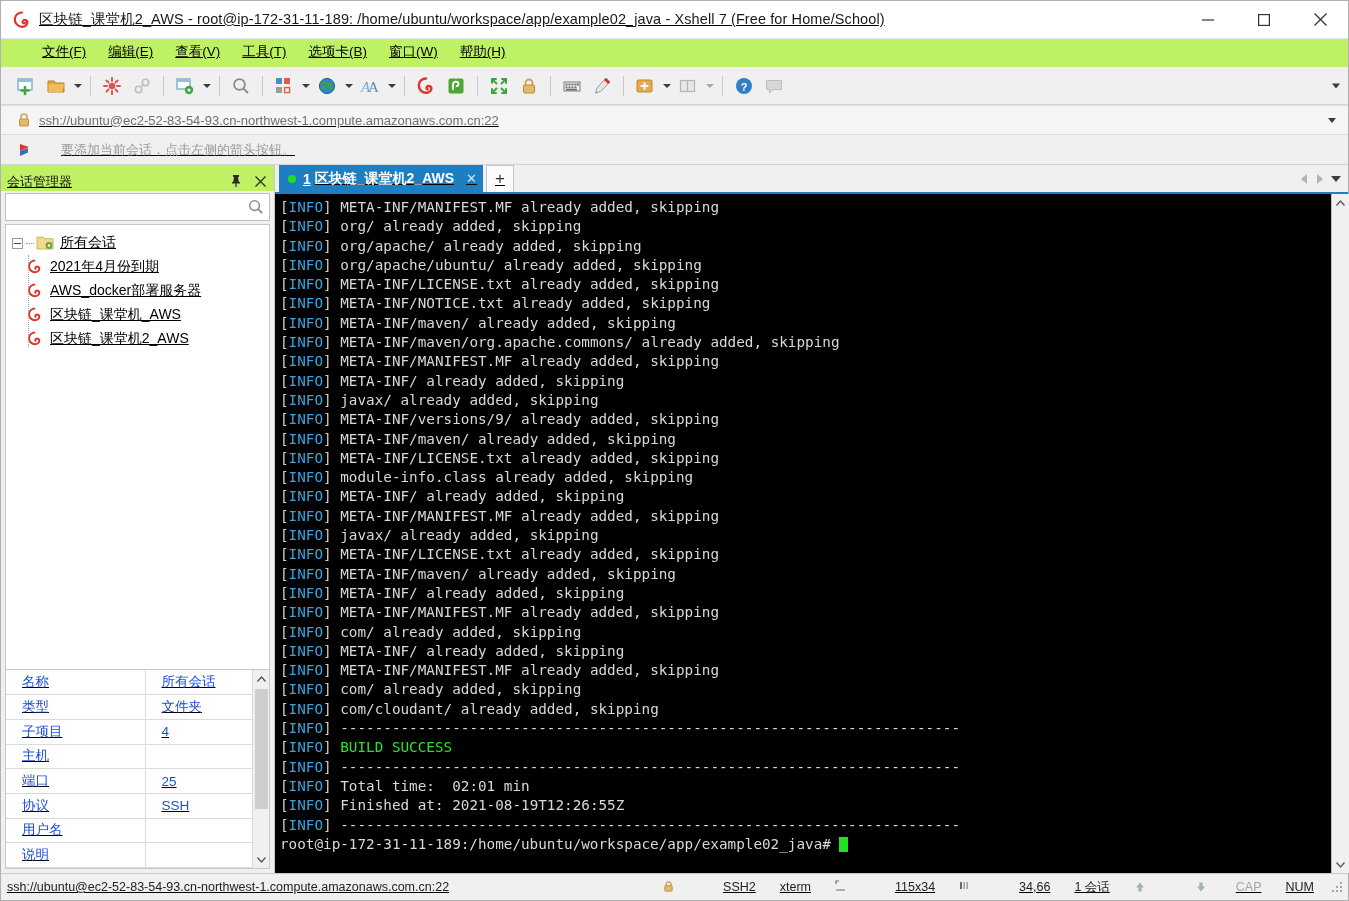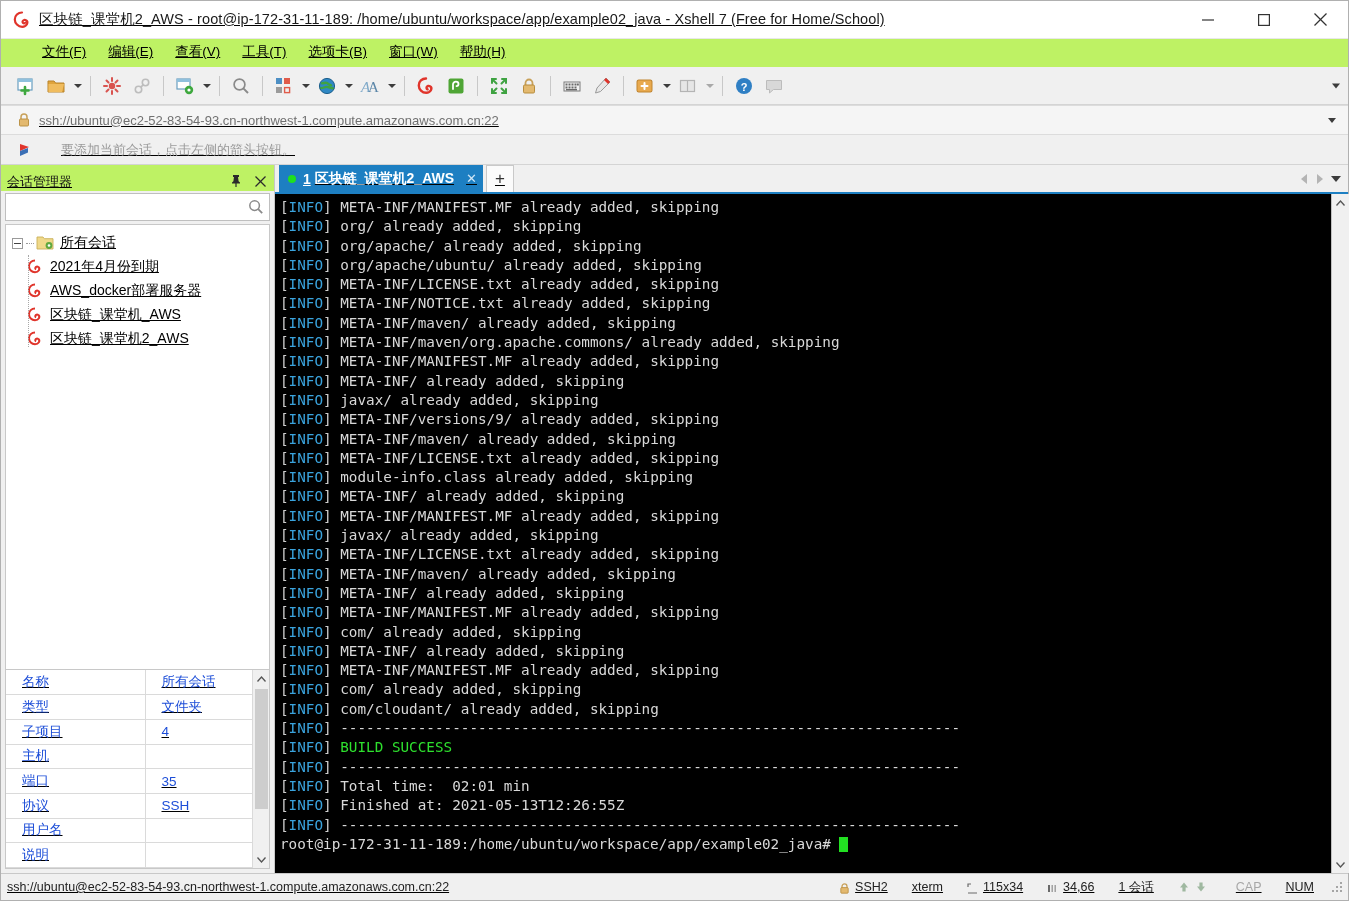--- a/index.html
+++ b/index.html
@@ -286,21 +286,21 @@
   .statusbar {
     height: 27px; min-height: 27px;
     background: #f0f0f0; border-top: 1px solid #c8c8c8;
     display: flex; align-items: center;
     font-size: 12.5px; color: #222;
   }
   .sb-left {
     padding-left: 6px; color: #222; font-size: 12.5px; white-space: nowrap;
   }
   .sb-right { margin-left: auto; display: flex; align-items: center; padding-right: 4px; }
-  .sb-cell { display:flex; align-items:flex-end; padding: 0 12px; white-space: nowrap; }
+  .sb-cell { display:flex; align-items:flex-start; padding: 0 12px; white-space: nowrap; gap: 44px; }
   .sb-cell.dim { color: #a7a7a7; }
   .sb-ico { margin-right: 5px; display:flex; align-items:center; }
   .sb-grip { width: 14px; height: 14px; margin-left: 4px; }
 </style>
 </head>
 <body>
 
 <div id="app">
 
   <div class="titlebar">
@@ -632,21 +632,21 @@
           <tr>
             <td class="k">子项目</td>
             <td>4</td>
           </tr>
           <tr>
             <td class="k">主机</td>
             <td></td>
           </tr>
           <tr>
             <td class="k">端口</td>
-            <td>35</td>
+            <td>25</td>
           </tr>
           <tr>
             <td class="k">协议</td>
             <td>SSH</td>
           </tr>
           <tr>
             <td class="k">用户名</td>
             <td></td>
           </tr>
           <tr>
@@ -720,21 +720,21 @@
             <div class="tline"><span><span class="c-br">[</span><span class="c-info">INFO</span><span class="c-br">]</span></span><span class="c-white"> META-INF/MANIFEST.MF already added, skipping</span></div>
             <div class="tline"><span><span class="c-br">[</span><span class="c-info">INFO</span><span class="c-br">]</span></span><span class="c-white"> com/ already added, skipping</span></div>
             <div class="tline"><span><span class="c-br">[</span><span class="c-info">INFO</span><span class="c-br">]</span></span><span class="c-white"> META-INF/ already added, skipping</span></div>
             <div class="tline"><span><span class="c-br">[</span><span class="c-info">INFO</span><span class="c-br">]</span></span><span class="c-white"> META-INF/MANIFEST.MF already added, skipping</span></div>
             <div class="tline"><span><span class="c-br">[</span><span class="c-info">INFO</span><span class="c-br">]</span></span><span class="c-white"> com/ already added, skipping</span></div>
             <div class="tline"><span><span class="c-br">[</span><span class="c-info">INFO</span><span class="c-br">]</span></span><span class="c-white"> com/cloudant/ already added, skipping</span></div>
             <div class="tline"><span><span class="c-br">[</span><span class="c-info">INFO</span><span class="c-br">]</span></span><span class="c-white"> ------------------------------------------------------------------------</span></div>
             <div class="tline"><span><span class="c-br">[</span><span class="c-info">INFO</span><span class="c-br">]</span></span><span class="c-green"> BUILD SUCCESS</span></div>
             <div class="tline"><span><span class="c-br">[</span><span class="c-info">INFO</span><span class="c-br">]</span></span><span class="c-white"> ------------------------------------------------------------------------</span></div>
             <div class="tline"><span><span class="c-br">[</span><span class="c-info">INFO</span><span class="c-br">]</span></span><span class="c-white"> Total time:  02:01 min</span></div>
-            <div class="tline"><span><span class="c-br">[</span><span class="c-info">INFO</span><span class="c-br">]</span></span><span class="c-white"> Finished at: 2021-05-13T12:26:55Z</span></div>
+            <div class="tline"><span><span class="c-br">[</span><span class="c-info">INFO</span><span class="c-br">]</span></span><span class="c-white"> Finished at: 2021-08-19T12:26:55Z</span></div>
             <div class="tline"><span><span class="c-br">[</span><span class="c-info">INFO</span><span class="c-br">]</span></span><span class="c-white"> ------------------------------------------------------------------------</span></div>
             <div class="tline"><span class="c-white">root@ip-172-31-11-189:/home/ubuntu/workspace/app/example02_java# </span><span class="cursor"></span></div>
 
         </div>
         <div class="term-scroll">
           <div class="ts-arrow">
             <svg width="9" height="6">
                 <path d="M0.5 5.5L4.5 1 8.5 5.5" fill="none" stroke="#555" stroke-width="1.3"></path>
               </svg>
           </div>

